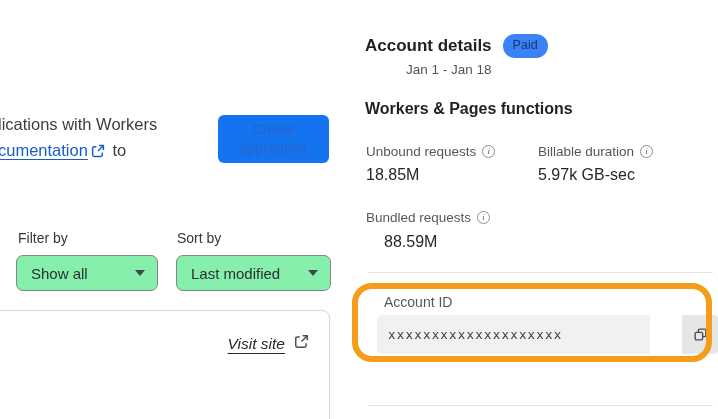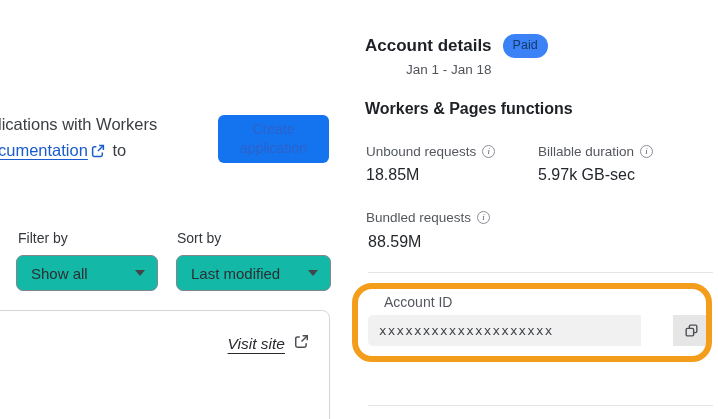--- a/index.html
+++ b/index.html
@@ -18,21 +18,21 @@
   .create-btn {
     position:absolute; left:218px; top:115px; width:111px; height:48px;
     background:#1474f0; border:none; border-radius:6px;
     color:#2c62c9; font-family:"Liberation Sans", sans-serif;
     font-size:14px; line-height:19px; text-align:center; cursor:pointer;
   }
 
   .field-label { position:absolute; font-size:14px; color:#33373c; }
   .dropdown {
     position:absolute; height:36px; border:1px solid #82878c; border-radius:7px;
-    background:#14b8a6; display:flex; align-items:center; justify-content:space-between;
+    background:#86efac; display:flex; align-items:center; justify-content:space-between;
     padding:0 12px 0 14px; font-size:15px; color:#2b2f34; cursor:pointer;
   }
   .chev { width:0; height:0; border-left:5px solid transparent; border-right:5px solid transparent; border-top:6px solid #42464b; }
 
   .apps-card {
     position:absolute; left:-22px; top:310px; width:352px; height:140px;
     background:#fff; border:1px solid #d6d6d6; border-radius:8px;
   }
   .visit-site-row { position:absolute; top:23px; right:17px; display:flex; align-items:center; gap:6px; }
   .visit-site {
@@ -60,21 +60,21 @@
     display:inline-block;
   }
 
   .divider { position:absolute; left:3px; width:345px; height:1px; background:#e4e4e4; }
 
   .highlight-ring {
     position:absolute; left:-13px; top:283px; width:360px; height:79px;
     border:6px solid #f49d1a; border-radius:20px; pointer-events:none;
   }
   .acct-label { position:absolute; left:19px; top:294px; font-size:14px; color:#53575d; }
-  .acct-row { position:absolute; left:3px; top:315px; width:342px; height:31px; display:flex;gap:32px; }
+  .acct-row { position:absolute; left:12px; top:315px; width:342px; height:39px; display:flex;gap:32px; }
   .acct-input {
     flex:1; border:none; outline:none; background:#f1f1f2; border-radius:5px 0 0 5px;
     font-family:"DejaVu Sans Mono", monospace; font-size:12.5px; letter-spacing:1.2px;
     color:#3b3e43; padding:0 11px;
   }
   .copy-btn {
     width:37px; border:none; background:#e6e6e7; border-radius:0 5px 5px 0;
     display:flex; align-items:center; justify-content:center; cursor:pointer;
   }
   .manage-link {
@@ -144,21 +144,21 @@
     <div class="stat-label" style="left:173px; top:144px;">
       <span>Billable duration</span>
       <span class="info-icon">i</span>
     </div>
     <div class="stat-value" style="left:173px; top:166px;">5.97k GB-sec</div>
 
     <div class="stat-label" style="left:1px; top:210px;">
       <span>Bundled requests</span>
       <span class="info-icon">i</span>
     </div>
-    <div class="stat-value" style="left:3px; top:233px;text-align:right;">88.59M</div>
+    <div class="stat-value" style="left:19px; top:233px;text-align:right;">88.59M</div>
 
     <div class="divider" style="top:272px;"></div>
 
     <div class="acct-label">Account ID</div>
     <div class="acct-row">
       <input class="acct-input" readonly="" value="xxxxxxxxxxxxxxxxxxxx" style="">
       <button class="copy-btn">
         <span style="color:#4b4f54; display:flex;">
             <svg width="15" height="15" viewBox="0 0 14 14" fill="none" stroke="currentColor" stroke-width="1.3">
               <rect x="5" y="2" width="7" height="7" rx="1.2"></rect>

